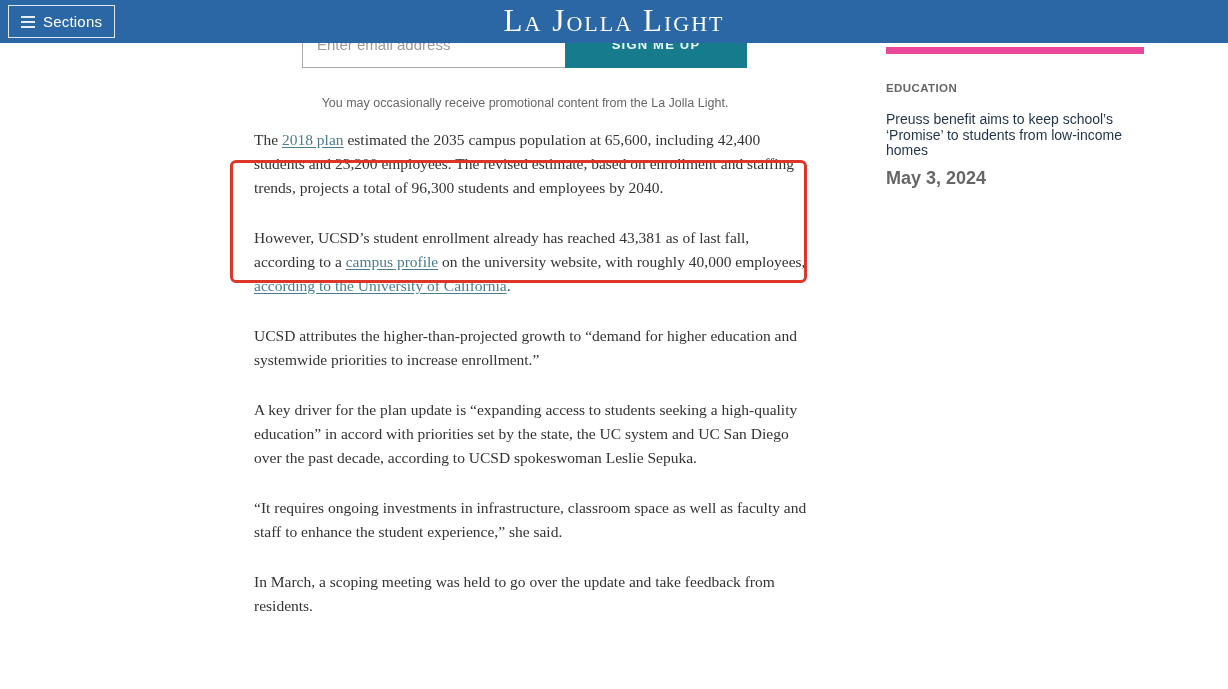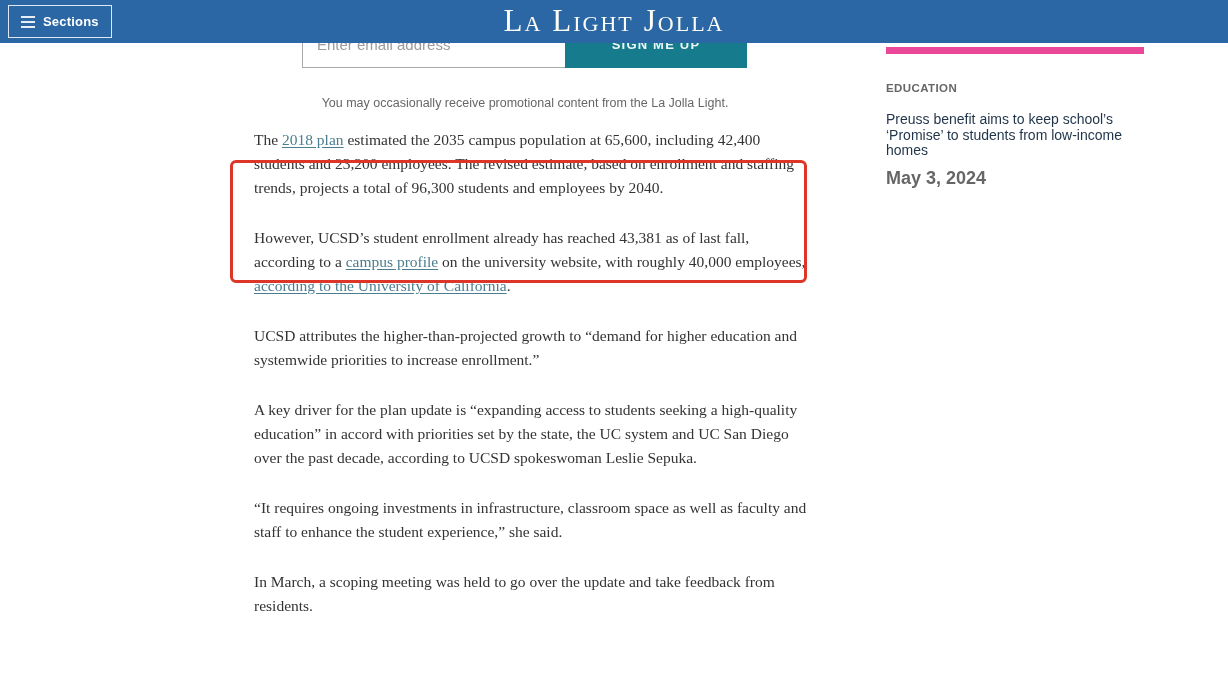--- a/index.html
+++ b/index.html
@@ -11,21 +11,21 @@
     position: absolute; top: 0; left: 0; width: 1228px; height: 43px;
     background: #2b67a5; z-index: 20;
   }
   .sections-btn {
     position: absolute; left: 8px; top: 5px; height: 33px;
     display: flex; align-items: center; gap: 8px; padding: 0 12px;
     border: 1px solid rgba(255,255,255,0.85); background: transparent; cursor: pointer;
   }
   .burger { display: flex; flex-direction: column; gap: 3px; }
   .burger i { display: block; width: 14px; height: 2px; background: #e8eef5; }
-  .sections-label { color: #ffffff; font-size: 13px; font-weight: bold; letter-spacing: .2px; }
+  .sections-label { color: #ffffff; font-size: 15px; font-weight: normal; letter-spacing: .2px; }
   .masthead {
     position: absolute; top: 0; left: 0; width: 100%; height: 43px;
     display: flex; align-items: center; justify-content: center; gap: 10px;
     color: #fdfdf8; font-family: "Liberation Serif", serif; cursor: pointer;
     text-decoration: none;
   }
   .masthead .word {
     display: inline-block; text-transform: uppercase;
     font-size: 22px; letter-spacing: 2px; line-height: 43px;
   }
@@ -91,22 +91,22 @@
   <button class="sections-btn">
     <span class="burger">
         <i></i>
         <i></i>
         <i></i>
       </span>
     <span class="sections-label">Sections</span>
   </button>
   <a class="masthead">
     <span class="word">La</span>
+    <span class="word">Jolla</span>
     <span class="word">Light</span>
-    <span class="word">Jolla</span>
   </a>
 </div>
 
 <div class="newsletter">
   <div class="form-row">
     <input class="email-input" type="text" placeholder="Enter email address" style="">
     <button class="signup-btn">SIGN ME UP</button>
   </div>
   <div class="disclaimer">You may occasionally receive promotional content from the La Jolla Light.</div>
 </div>

